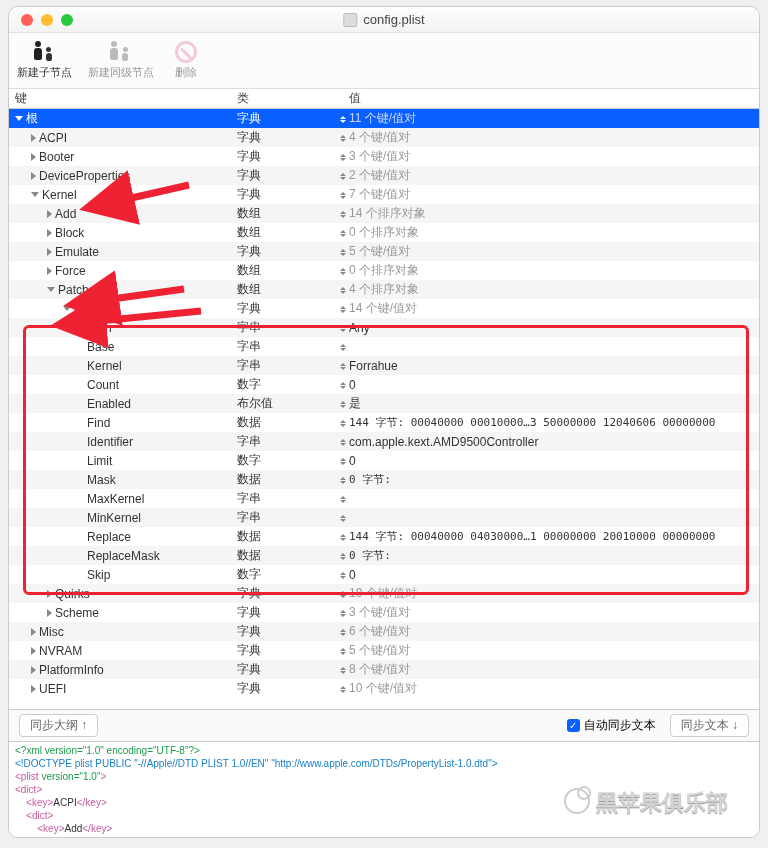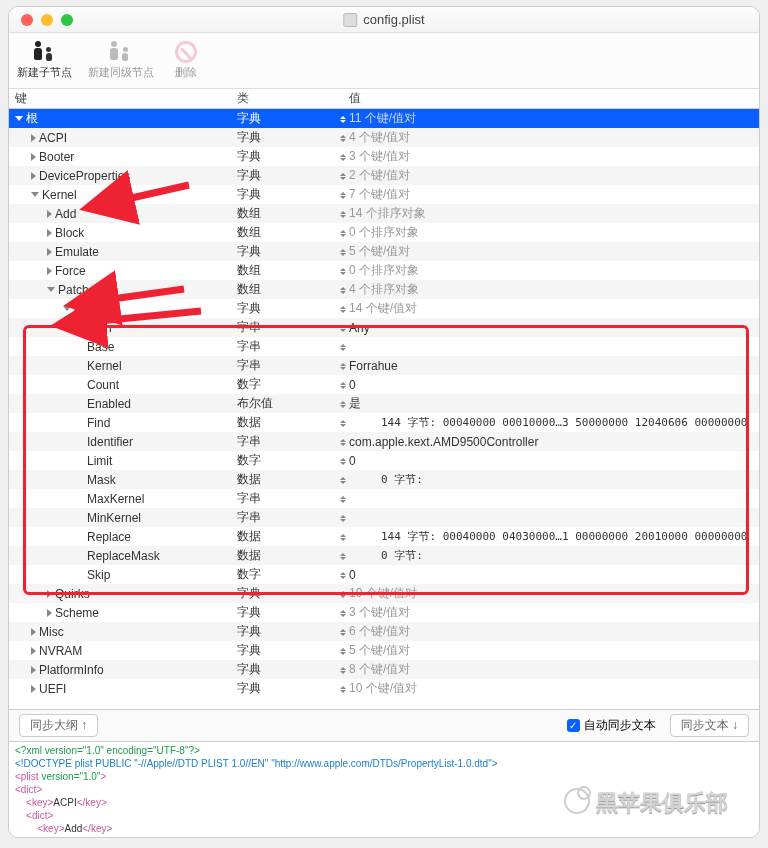--- a/index.html
+++ b/index.html
@@ -39,21 +39,21 @@
 .keycell{width:228px; display:flex; align-items:center; white-space:nowrap;}
 .typecell{width:100px;}
 .stepcell{width:12px; color:#888; font-size:10px; display:flex; flex-direction:column; line-height:5px; align-items:center; gap:1px; padding-top:2px;}
 .stepcell span{width:0;height:0;border-left:3px solid transparent;border-right:3px solid transparent;}
 .stepcell .up{border-bottom:3px solid #888;}
 .stepcell .dn{border-top:3px solid #888;}
 .row.sel .stepcell .up{border-bottom-color:#fff;} .row.sel .stepcell .dn{border-top-color:#fff;}
 .valcell{flex:1; white-space:nowrap; overflow:hidden;}
 .dim{color:#999;}
 .row.sel .dim{color:#cad6ff;}
-.mono{font-family: Monaco, Menlo, monospace; font-size:11px;margin-left:32px;}
+.mono{font-family: Monaco, Menlo, monospace; font-size:11px;}
 .disc{display:inline-block;width:0;height:0;margin:0 3px 0 0;}
 .disc.right{border-top:4px solid transparent;border-bottom:4px solid transparent;border-left:5px solid #888;}
 .disc.down{border-left:4px solid transparent;border-right:4px solid transparent;border-top:5px solid #888;}
 .row.sel .disc.down{border-top-color:#fff;}
 .indent{display:inline-block;}
 .redbox{position:absolute; border:3px solid #e23; border-radius:6px; pointer-events:none;}
 .arrow{position:absolute; pointer-events:none;}
 .arrow svg{overflow:visible;}
 .statusbar{height:32px; border-top:1px solid #ccc; display:flex; align-items:center; padding:0 10px; font-size:12px; background:#fafafa; gap:14px;}
 .pill{border:1px solid #ccc; border-radius:4px; padding:2px 10px; font-size:12px; color:#666; background:#fff; box-shadow:inset 0 1px 0 #fff;}

